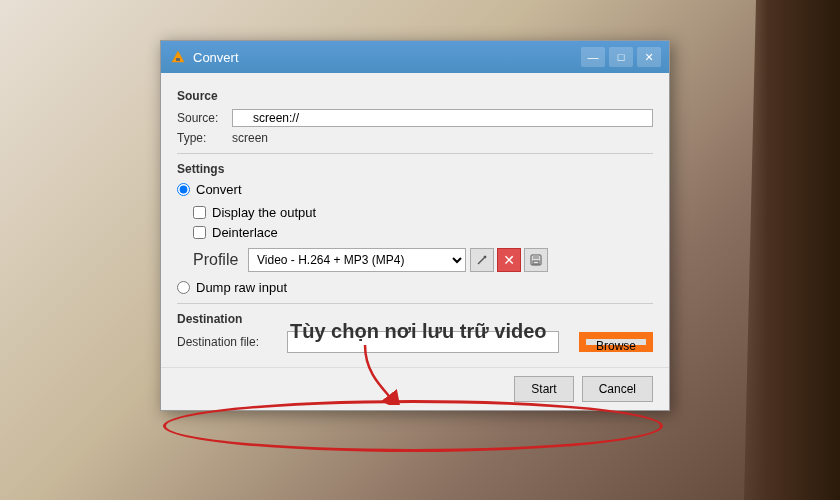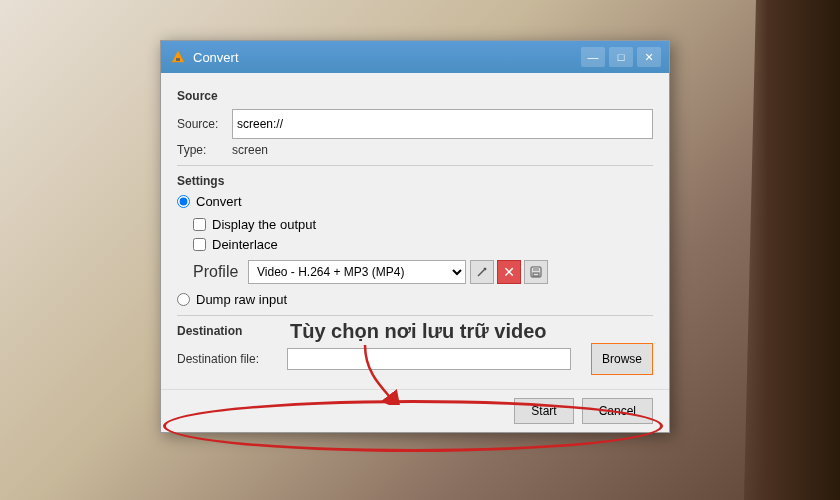--- a/index.html
+++ b/index.html
@@ -102,25 +102,25 @@
       margin-bottom: 4px;
     }
     .field-label {
       width: 55px;
       font-size: 12px;
       color: #333;
       flex-shrink: 0;
     }
     .field-input {
       flex: 1;
-      height: 30px;
+      height: 18px;
       border: 1px solid #aaa;
       background: white;
       font-size: 12px;
-      padding: 0 4px;
+      padding: 0 20px;
     }
     .field-value {
       font-size: 12px;
       color: #333;
     }
 
     .separator {
       border: none;
       border-top: 1px solid #ccc;
       margin: 8px 0;
@@ -212,24 +212,24 @@
     }
     .dest-file-input {
       flex: 1;
       height: 22px;
       border: 1px solid #aaa;
       background: white;
       font-size: 12px;
       padding: 0 4px;
     }
     .browse-btn {
-      height: 32px;
+      height: 20px;
       padding: 0 10px;
       background: #e0e0e0;
-      border: 1px solid #f97316;
+      border: 7px solid #f97316;
       cursor: pointer;
       font-size: 12px;
     }
 
     
     .dialog-footer {
       display: flex;
       justify-content: flex-end;
       gap: 8px;
       padding: 8px 16px;

